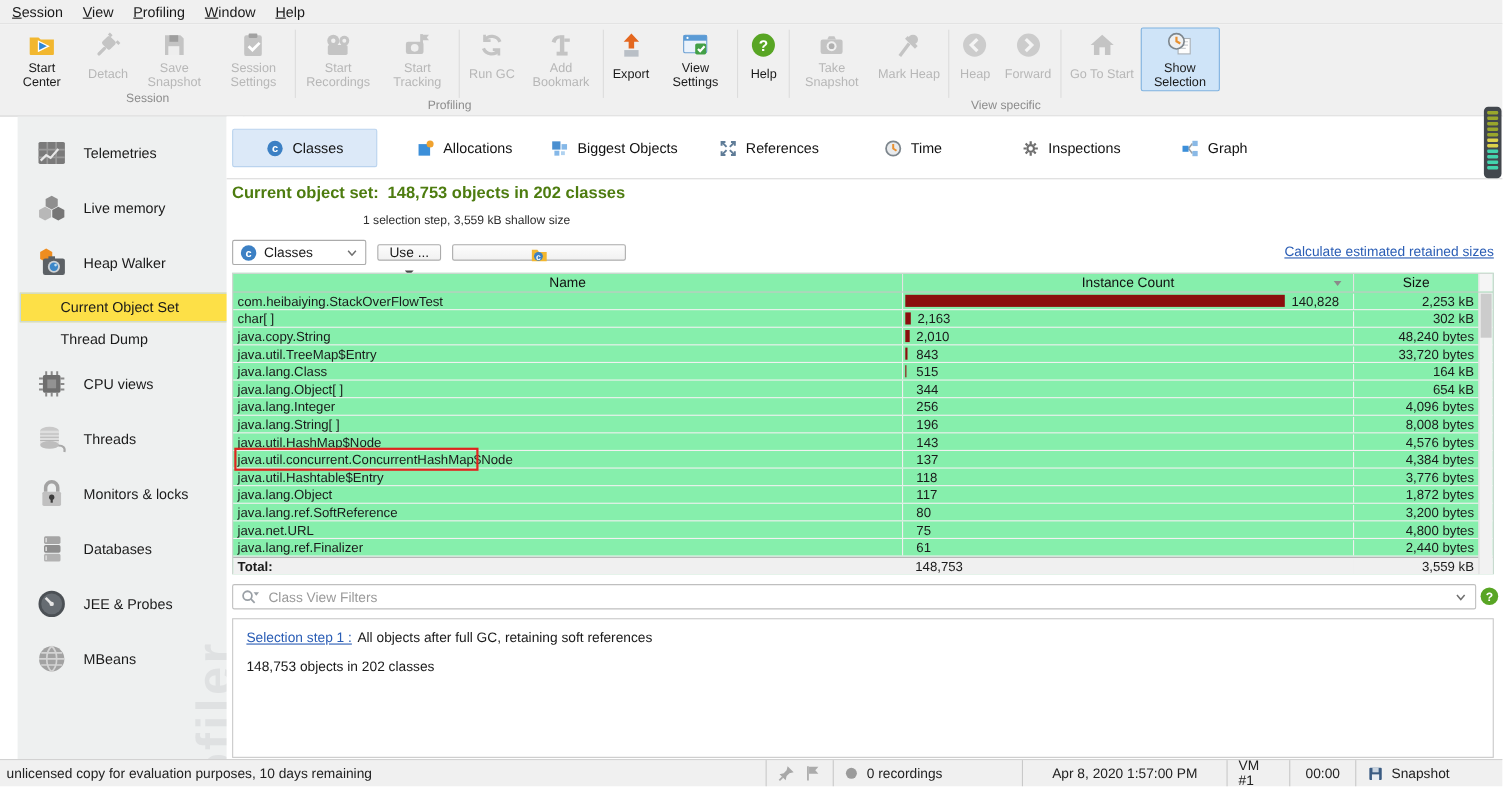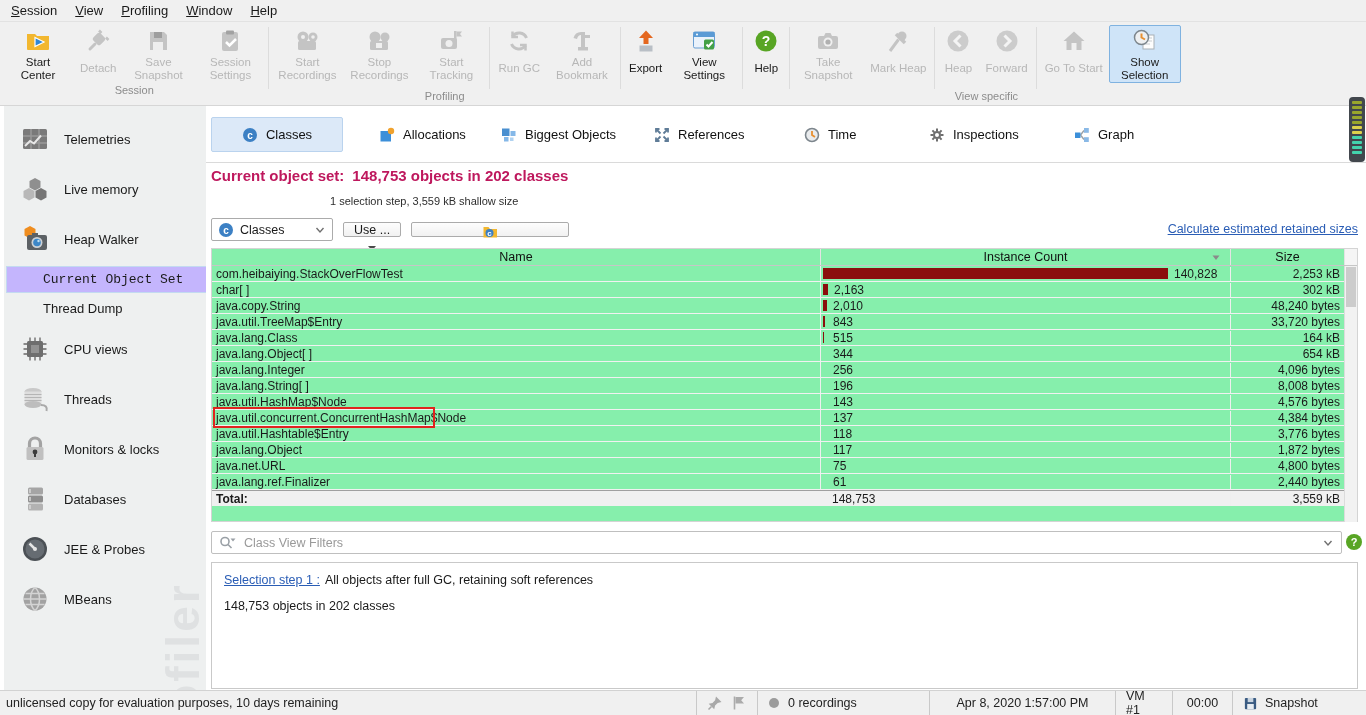--- a/index.html
+++ b/index.html
@@ -38,44 +38,44 @@
   .tb-btn.selected { background:#cfe4f8; border-color:#7fb2e0; }
   .tb-group-label { text-align:center; font-size:11px; color:#8c8c8c; height:14px; margin-top:1px; }
   
   #vm-indicator {
     position:absolute; left:1349px; top:97px; width:16px; height:65px;
     background:#42474d; border-radius:4px; padding:4px 3px; z-index:30;
   }
   #vm-indicator .stripe { height:3px; margin-bottom:2px; border-radius:1px; }
   
   #sidebar {
-    position:absolute; left:4px; top:106px; width:206px; height:584px;
+    position:absolute; left:16px; top:106px; width:206px; height:584px;
     background:#eef0f0; border-right:1px solid #cdcdcd; padding-top:8px;
   }
   .side-item { display:flex; align-items:center; cursor:default; }
   .side-item.main { height:50px; padding-left:16px; }
   .side-item.main .side-ic { width:30px; height:30px; margin-right:14px; flex:none; }
   .side-item.sub { height:27px; padding-left:36px; margin:2px 2px; border:1px solid transparent; }
-  .side-item.sub.selected { background:#c4b5fd; border-color:#c3daf0;font-family:Liberation Mono, monospace; }
+  .side-item.sub.selected { background:#fde047; border-color:#c3daf0; }
   .side-lb { font-size:13px; color:#1a1a1a; }
   #watermark {
     position:absolute; left:152px; top:425px; height:265px;
     writing-mode:vertical-rl; transform:rotate(180deg);
     font-size:46px; font-weight:bold; color:#dfe1e2; letter-spacing:3px; user-select:none;
   }
   
   #main { position:absolute; left:206px; top:106px; width:1160px; height:584px; background:#fff; }
   #tabbar { position:absolute; left:0; top:0; width:1160px; height:57px; border-bottom:1px solid #dadada; background:#fff; }
   .tab {
     position:absolute; top:11px; height:35px; display:flex; align-items:center; gap:8px;
     font-size:13px; padding:0 10px; border:1px solid transparent; border-radius:2px; color:#111;
   }
   .tab.selected { background:#dce9f8; border-color:#bad3ee; width:132px; justify-content:center; }
   
-  #heading { position:absolute; left:5px; top:61px; font-size:15px; font-weight:bold; color:#be185d; }
+  #heading { position:absolute; left:5px; top:61px; font-size:15px; font-weight:bold; color:#4d7c0f; }
   #heading .hd-prefix { margin-right:8px; }
   #subheading { position:absolute; left:124px; top:89px; font-size:11px; color:#2e2e2e; }
   
   #controls { position:absolute; left:5px; top:112px; height:23px; display:flex; gap:10px; align-items:center; }
   .combo {
     width:122px; height:23px; background:#fff; border:1px solid #ababab; border-radius:2px;
     display:flex; align-items:center; gap:6px; padding:0 6px; font-size:12.5px;
   }
   .combo .spacer { flex:1; }
   .btn {
@@ -216,31 +216,20 @@
                 <circle cx="9" cy="9" r="2" fill="#f0f0f0"></circle>
                 <circle cx="19" cy="9" r="1.8" fill="#f0f0f0"></circle>
                 <rect x="4" y="13" width="18" height="9" rx="1.5" fill="#c4c4c4"></rect>
               </svg>
             </span>
             <span class="tb-lb">Start Recordings</span>
           </div>
           <div class="tb-btn disabled">
             <span class="tb-ic">
               <svg width="26" height="26" viewBox="0 0 26 26">
-                <circle cx="9" cy="9" r="5.5" fill="#c4c4c4"></circle>
-                <circle cx="19" cy="9" r="4.5" fill="#c4c4c4"></circle>
-                <rect x="4" y="13" width="18" height="9" rx="1.5" fill="#c4c4c4"></rect>
-                <rect x="10" y="15" width="6" height="5" fill="#f0f0f0"></rect>
-              </svg>
-            </span>
-            <span class="tb-lb">Stop Recordings</span>
-          </div>
-          <div class="tb-btn disabled">
-            <span class="tb-ic">
-              <svg width="26" height="26" viewBox="0 0 26 26">
                 <rect x="3" y="10" width="16" height="11" rx="2" fill="#c4c4c4"></rect>
                 <circle cx="11" cy="15.5" r="3.5" fill="#efefef"></circle>
                 <rect x="16" y="3" width="2.5" height="9" fill="#c4c4c4"></rect>
                 <path d="M18.5 3.5 h5.5 l-2 2.5 2 2.5 h-5.5z" fill="#c4c4c4"></path>
               </svg>
             </span>
             <span class="tb-lb">Start Tracking</span>
           </div>
           <div class="tb-divider"></div>
           <div class="tb-btn disabled">
@@ -714,20 +703,27 @@
             <span class="cnt" style="left: 12px;">118</span>
           </div>
           <div class="td-size">3,776 bytes</div>
         </div>
         <div class="trow">
           <div class="td-name">java.lang.Object</div>
           <div class="td-count">
             <span class="cnt" style="left: 12px;">117</span>
           </div>
           <div class="td-size">1,872 bytes</div>
+        </div>
+        <div class="trow">
+          <div class="td-name">java.lang.ref.SoftReference</div>
+          <div class="td-count">
+            <span class="cnt" style="left: 12px;">80</span>
+          </div>
+          <div class="td-size">3,200 bytes</div>
         </div>
         <div class="trow">
           <div class="td-name">java.net.URL</div>
           <div class="td-count">
             <span class="cnt" style="left: 12px;">75</span>
           </div>
           <div class="td-size">4,800 bytes</div>
         </div>
         <div class="trow">
           <div class="td-name">java.lang.ref.Finalizer</div>

